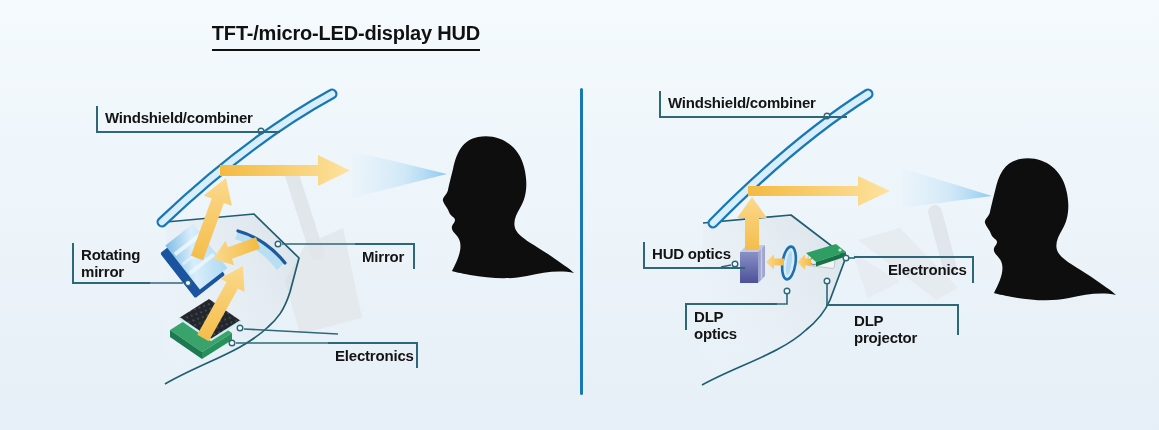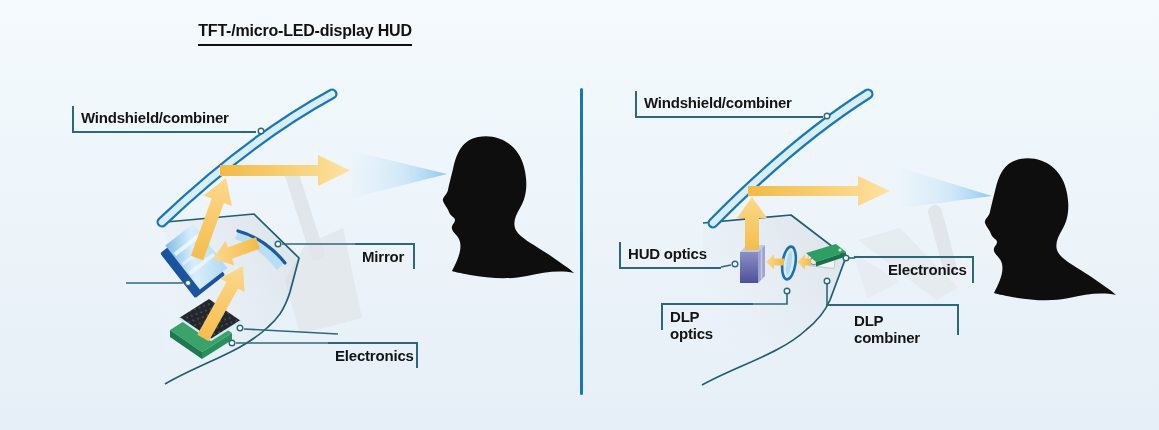--- a/index.html
+++ b/index.html
@@ -3,30 +3,30 @@
 <meta charset="utf-8">
 <style>
   html,body{margin:0;padding:0;}
   .stage{
     position:relative; width:1159px; height:430px; overflow:hidden;
     background:linear-gradient(180deg, var(--background-top,#f4fafd) 0%, var(--background-bottom,#e6eff7) 100%);
     font-family:"Liberation Sans", sans-serif;
   }
   .stage svg{position:absolute; left:0; top:0;}
   .title{
-    position:absolute; top:22px; width:350px; text-align:center;
-    font-size:16px; font-weight:bold; color:#111; letter-spacing:-0.2px;
+    position:absolute; top:22px; width:350px; text-align:right;
+    font-size:20px; font-weight:bold; color:#111; letter-spacing:-0.2px;
   }
   .title span{display:inline-block; border-bottom:2.5px solid #101010; padding-bottom:4px; white-space:nowrap;}
   .lbl{
     position:absolute; box-sizing:border-box;
     font-size:15px; font-weight:600; line-height:17px; color:#141414;
     letter-spacing:-0.2px; padding:3px 7px 4px 7px; white-space:pre-line;
   }
-  .bl{border-left:2px solid var(--leader-teal,#2e6878);}
+  .bl{border-left:2px solid var(--leader-teal,#2e6878);margin-left:24px;}
   .bb{border-bottom:2px solid var(--leader-teal,#2e6878);}
   .bt{border-top:2px solid var(--leader-teal,#2e6878);}
   .br{border-right:2px solid var(--leader-teal,#2e6878);}
   .divider{
     position:absolute; left:580px; top:88px; width:3px; height:307px;
     background:var(--divider-blue,#1878b6); border-radius:2px;
   }
   .stWind{stroke:var(--windshield-blue,#1878b6);}
   .stHouse{stroke:var(--housing-teal,#1f5d70);}
   .stLead{stroke:var(--leader-teal,#2e6878);}
@@ -207,22 +207,24 @@
     </g>
   </svg>
 
   <div class="divider"></div>
 
   <div class="title" style="left:130px;">
     <span>TFT-/micro-LED-display HUD</span>
   </div>
 
   <div class="lbl bl bb" style="left:72px; top:106px; width:184px; height:27px;">Windshield/combiner</div>
+  <div class="lbl bl bb" style="left:48px; top:243px; width:78px; height:41px;">Rotating
+mirror</div>
   <div class="lbl bt br" style="left:355px; top:243px; width:60px; height:26px;">Mirror</div>
   <div class="lbl bt br" style="left:328px; top:342px; width:90px; height:26px;">Electronics</div>
 
   <div class="lbl bl bb" style="left:635px; top:91px; width:188px; height:27px;">Windshield/combiner</div>
   <div class="lbl bl bb" style="left:619px; top:242px; width:102px; height:27px;">HUD optics</div>
   <div class="lbl bt bl" style="left:661px; top:303px; width:92px; height:27px;">DLP optics</div>
   <div class="lbl bt br" style="left:854px; top:256px; width:120px; height:27px; padding-left:34px;">Electronics</div>
-  <div class="lbl bt br" style="left:826px; top:304px; width:133px; height:31px; padding-left:28px; padding-top:6px;">DLP combiner</div>
+  <div class="lbl bt br" style="left:826px; top:304px; width:133px; height:31px; padding-left:28px; padding-top:6px;">DLP projector</div>
 
 </div>
 
 </body></html>

